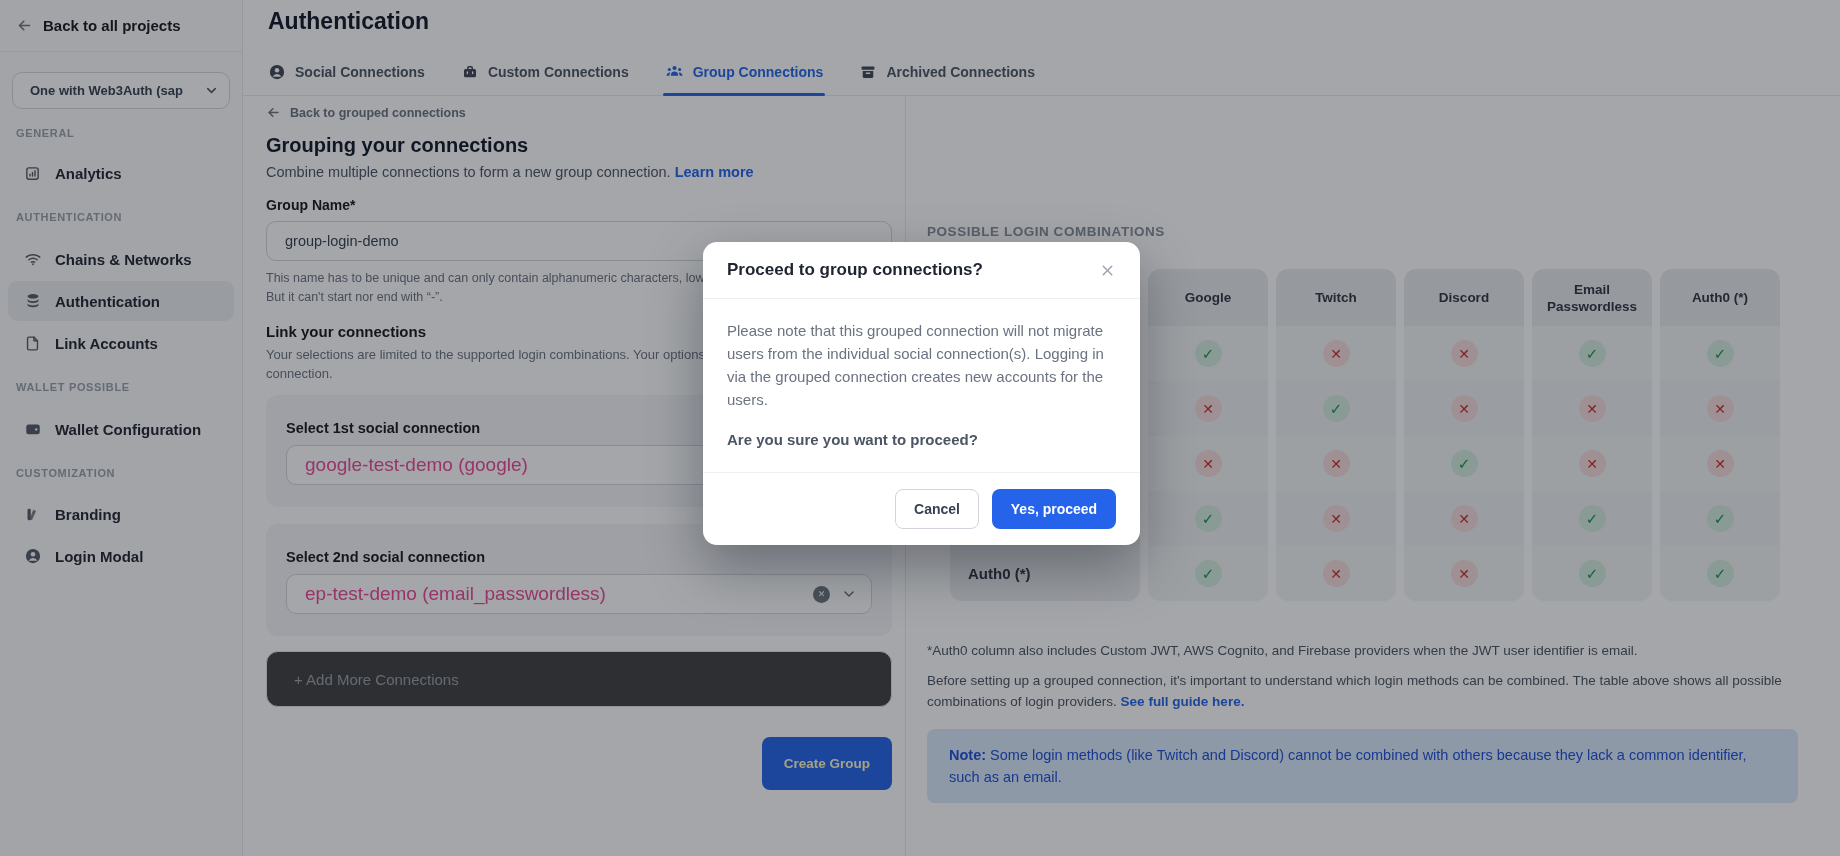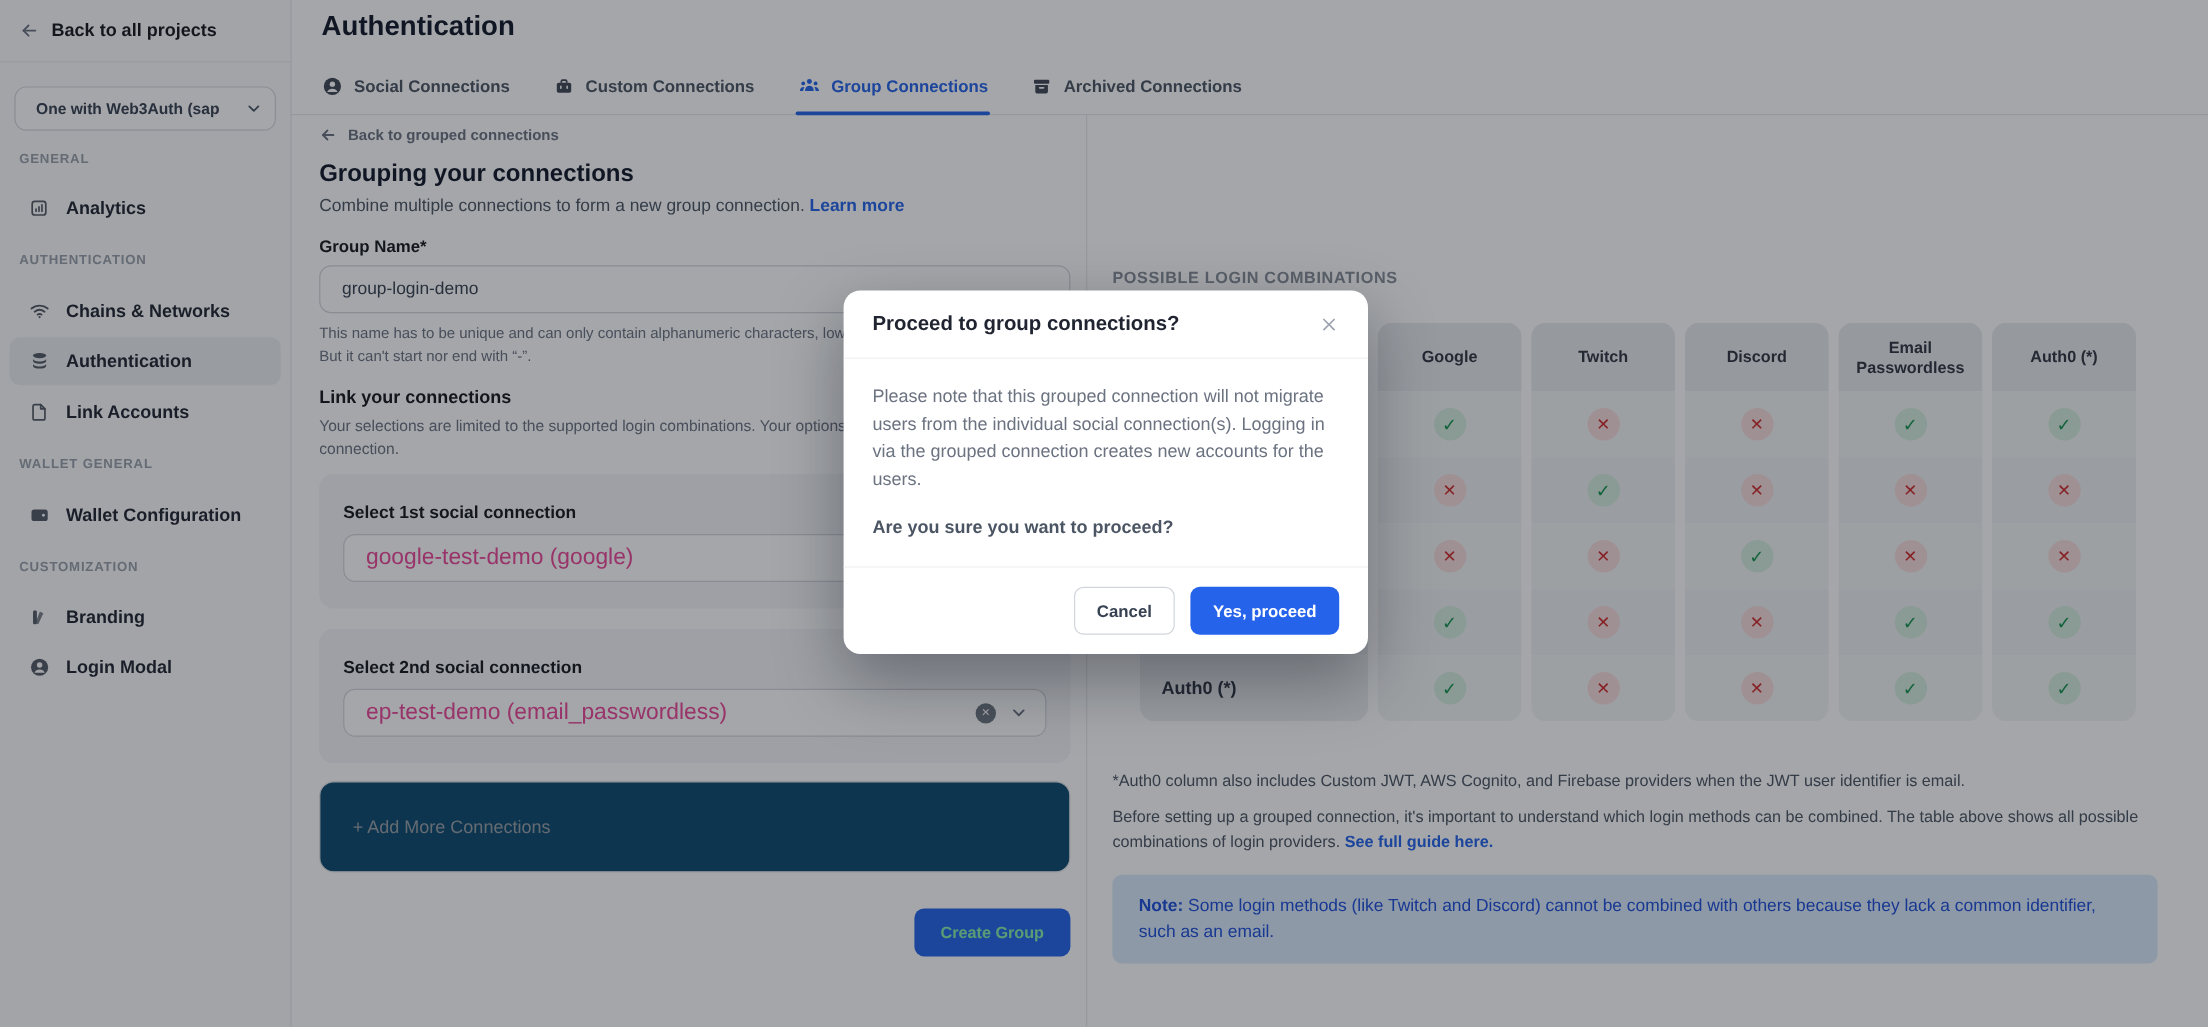--- a/index.html
+++ b/index.html
@@ -45,23 +45,23 @@
   .sec-h { margin-top:16px; font-size:15px; font-weight:700; color:#16181d; }
   .sec-p { margin-top:5px; font-size:13px; line-height:19px; color:#6b7280; }
   .conn-card { margin-top:12px; background:#f5f6f8; border-radius:12px; padding:25px 20px 0 20px; height:112px; }
   .conn-card + .conn-card { margin-top:17px; }
   .conn-label { font-size:14.5px; font-weight:700; color:#16181d; }
   .select-box { margin-top:9px; height:40px; border:1px solid #d3d6db; border-radius:10px; background:#fff; display:flex; align-items:center; padding:0 14px 0 18px; cursor:pointer; }
   .select-box .ph { flex:1; font-size:19px; color:#ec4899; }
   .clear-ic { width:17px; height:17px; border-radius:50%; background:#6f7680; color:#fff; display:flex; align-items:center; justify-content:center; flex:none; margin-right:11px; cursor:pointer; }
   .clear-ic::before { content:"\2715"; font-size:9px; font-weight:700; }
   .sel-chev { color:#6b7280; display:flex; flex:none; cursor:pointer; }
-  .add-more { margin-top:15px; height:76px; border:1px solid #e4e6e9; background:#0c4a6e; border-radius:12px; display:flex; align-items:center; padding:0 27px; font-size:15px; color:#9aa0a8; cursor:pointer; }
+  .add-more { margin-top:15px; height:56px; border:1px solid #e4e6e9; background:#404040; border-radius:12px; display:flex; align-items:center; padding:0 27px; font-size:15px; color:#9aa0a8; cursor:pointer; }
   .btn-row { margin-top:30px; display:flex; justify-content:flex-end; }
-  .btn-primary { height:40px; padding:0 22px; background:#2563eb; color:#86efac; border:none; border-radius:8px; font-size:13.5px; font-weight:600; font-family:inherit; cursor:pointer; }
+  .btn-primary { height:53px; padding:0 22px; background:#2563eb; color:#fef9c3; border:none; border-radius:8px; font-size:13.5px; font-weight:600; font-family:inherit; cursor:pointer; }
 
   .v-divider { position:absolute; left:905px; top:96px; bottom:0; width:1px; background:#e7e8eb; }
 
   
   .right-panel { position:absolute; left:927px; top:96px; width:871px; }
   .rp-title { margin-top:128px; font-size:13.5px; font-weight:700; letter-spacing:.04em; color:#878e98; }
   .combo-table { margin:30px 0 0 23px; display:flex; gap:8px; }
   .combo-table .col { border-radius:12px; overflow:hidden; display:flex; flex-direction:column; }
   .combo-table .col.labels { width:190px; }
   .combo-table .col.data { width:120px; }
@@ -161,21 +161,21 @@
         <span class="ic">
           <svg width="17" height="17" viewBox="0 0 24 24" fill="none" stroke="currentColor" stroke-width="2" stroke-linecap="round" stroke-linejoin="round">
               <path d="M14 3H7a2 2 0 0 0-2 2v14a2 2 0 0 0 2 2h10a2 2 0 0 0 2-2V8z"></path>
               <path d="M14 3v5h5"></path>
             </svg>
         </span>
         <span class="tx">Link Accounts</span>
       </div>
     </div>
 
-    <div class="sb-section">WALLET GENERAL</div>
+    <div class="sb-section">WALLET POSSIBLE</div>
     <div class="sb-items" style="margin-top:16px;">
       <div class="sb-item">
         <span class="ic">
           <svg width="18" height="18" viewBox="0 0 24 24" fill="currentColor">
               <rect x="3" y="6" width="18" height="13" rx="3"></rect>
               <circle cx="16.3" cy="12.5" r="1.6" fill="#fcfcfd"></circle>
             </svg>
         </span>
         <span class="tx">Wallet Configuration</span>
       </div>

